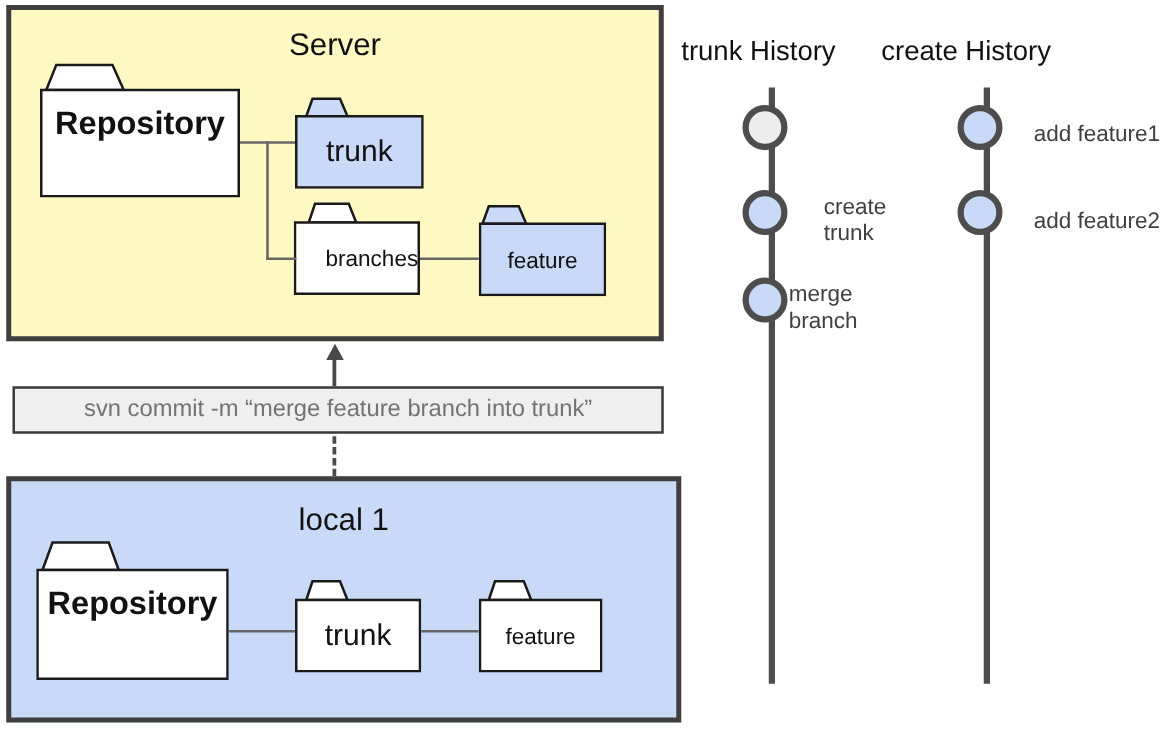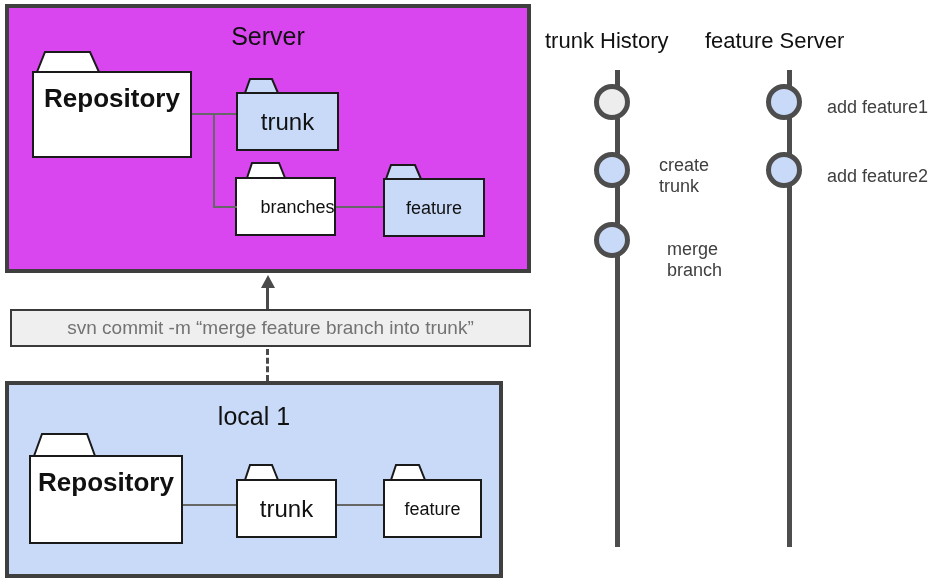--- a/index.html
+++ b/index.html
@@ -88,21 +88,21 @@
     font-size: 18px;
     line-height: 21px;
     color: #3f3f3f;
   }
 </style>
 </head>
 <body>
 
 <div class="stage">
 
-  <div class="box" style="left:5px; top:4px; width:526px; height:269px; background:#d946ef;">
+  <div class="box" style="left:5px; top:4px; width:526px; height:269px; background:#fef9c3;">
 
     <div class="box-title" style="top:14px;">Server</div>
 
     <div class="folder" style="left:23px; top:42px; width:160px; height:108px;">
       <svg width="160" height="108" viewBox="0 0 160 108">
         <polygon points="5,22 13,2 58,2 67,22" fill="#ffffff" stroke="#1a1a1a" stroke-width="2"></polygon>
         <rect x="1" y="22" width="158" height="85" fill="#ffffff" stroke="#1a1a1a" stroke-width="2"></rect>
       </svg>
       <div class="folder-label label-upper fl-lg" style="top:22px;">Repository</div>
     </div>
@@ -139,21 +139,21 @@
 
   <div class="arrow-head" style="left:261px; top:275px;"></div>
   <div class="arrow-shaft" style="left:266px; top:287px; width:3px; height:22px;"></div>
 
   <div class="cmd-box">
     <span>svn commit -m “merge feature branch into trunk”</span>
   </div>
 
   <div class="dashed-connector" style="left:266px; top:349px; height:32px;"></div>
 
-  <div class="box" style="left:5px; top:381px; width:498px; height:197px; background:#c9daf8;">
+  <div class="box" style="left:5px; top:381px; width:540px; height:197px; background:#c9daf8;">
 
     <div class="box-title" style="top:17px;">local 1</div>
 
     <div class="folder" style="left:20px; top:47px; width:154px; height:112px;">
       <svg width="154" height="112" viewBox="0 0 154 112">
         <polygon points="5,24 13,2 58,2 66,24" fill="#ffffff" stroke="#1a1a1a" stroke-width="2"></polygon>
         <rect x="1" y="24" width="152" height="87" fill="#ffffff" stroke="#1a1a1a" stroke-width="2"></rect>
       </svg>
       <div class="folder-label label-upper fl-lg" style="top:24px;">Repository</div>
     </div>
@@ -180,23 +180,23 @@
 
   <div class="heading" style="left:545px; top:28px;">trunk History</div>
 
   <div class="history-line" style="left:615px; top:70px; height:477px;"></div>
 
   <div class="commit fill-gray" style="left:594px; top:84px;"></div>
   <div class="commit fill-blue" style="left:594px; top:152px;"></div>
   <div class="commit fill-blue" style="left:594px; top:222px;"></div>
 
   <div class="commit-label" style="left:659px; top:155px; width:70px;">create trunk</div>
-  <div class="commit-label" style="left:667px; top:225px; width:70px;margin-top:14px;">merge branch</div>
-
-  <div class="heading" style="left:705px; top:28px;">feature Server</div>
+  <div class="commit-label" style="left:631px; top:225px; width:70px;">merge branch</div>
+
+  <div class="heading" style="left:705px; top:28px;">create History</div>
 
   <div class="history-line" style="left:787px; top:70px; height:477px;"></div>
 
   <div class="commit fill-blue" style="left:766px; top:84px;"></div>
   <div class="commit fill-blue" style="left:766px; top:152px;"></div>
 
   <div class="commit-label" style="left:827px; top:97px; width:120px;">add feature1</div>
   <div class="commit-label" style="left:827px; top:166px; width:120px;">add feature2</div>
 
 </div>

